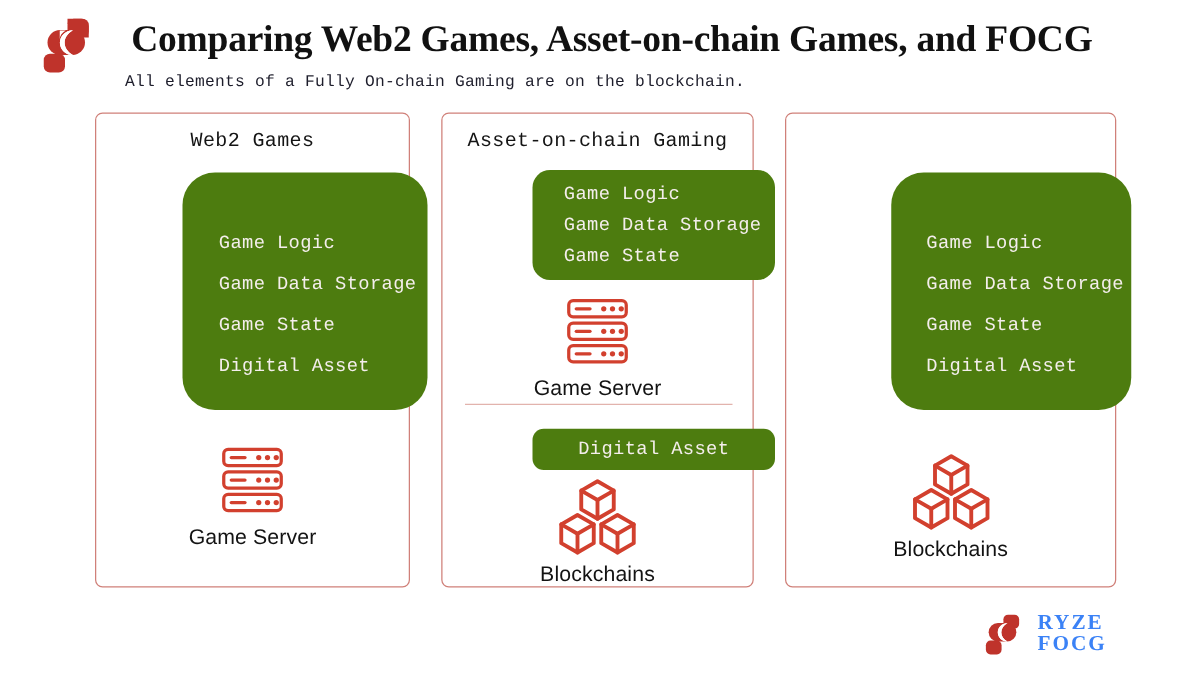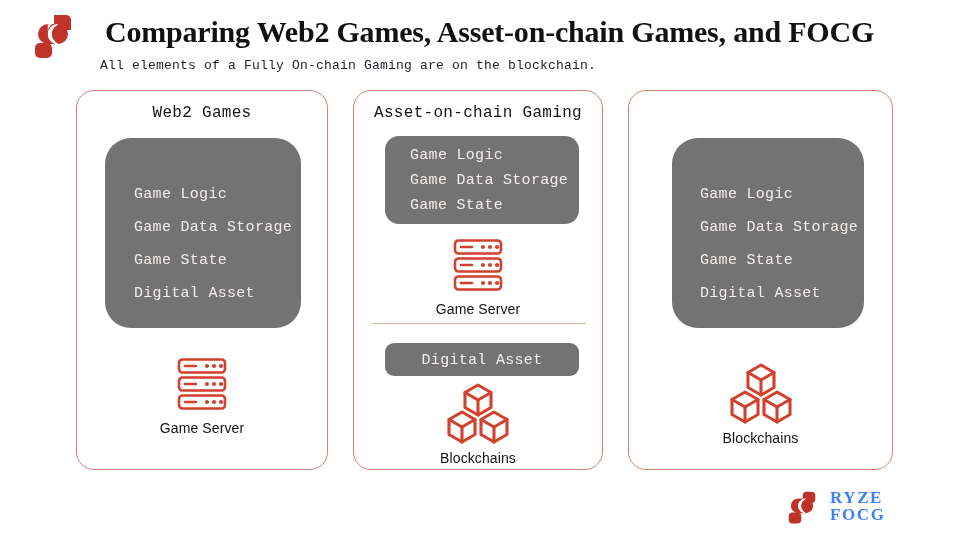--- a/index.html
+++ b/index.html
@@ -31,21 +31,21 @@
     color:#1d1d2b;
     letter-spacing:0.2px;
     white-space:nowrap;
   }
 
   
   .card{
     position:absolute;
     top:90px;height:380px;
     border:1.4px solid #d08079;
-    border-radius:18px;
+    border-radius:6px;
     background:#ffffff;
     box-sizing:border-box;
   }
   #card-web2{left:76px;width:252px;}
   #card-asset{left:353px;width:250px;}
   #card-focg{left:628px;width:265px;}
 
   .card-title{
     position:absolute;left:0;width:100%;
     text-align:center;
@@ -54,22 +54,23 @@
     color:#141414;
     letter-spacing:0.3px;
   }
   #card-web2 .card-title{top:13px;}
   #card-asset .card-title{top:13px;}
   #card-focg .card-title{top:13px;}
 
   
   .redbox{
     position:absolute;
-    background:#737373;
+    background:#4d7c0f;
     box-sizing:border-box;
+    margin-left:41px;
   }
   .redbox .line{
     font-family:"Liberation Mono", monospace;
     color:#f4eeec;
     font-size:15px;
     letter-spacing:0.3px;
     white-space:nowrap;
   }
 
   
@@ -89,21 +90,21 @@
   
   #redbox-focg{left:43px;top:47px;width:192px;height:190px;border-radius:26px;}
   #redbox-focg .lines{position:absolute;left:28px;top:48px;}
   #redbox-focg .line{margin-bottom:16px;}
 
   
   .icon-group{position:absolute;left:0;width:100%;text-align:center;}
   .icon-group svg{display:block;margin:0 auto;}
   .caption{
     font-family:"Liberation Sans", sans-serif;
-    font-size:14px;
+    font-size:17px;
     color:#131313;
     margin-top:5px;
     letter-spacing:0.1px;
   }
 
   #web2-server-group{top:262px;}
   #asset-server-group{top:143px;}
   #asset-chain-group{top:292px;}
   #focg-chain-group{top:272px;}
 

